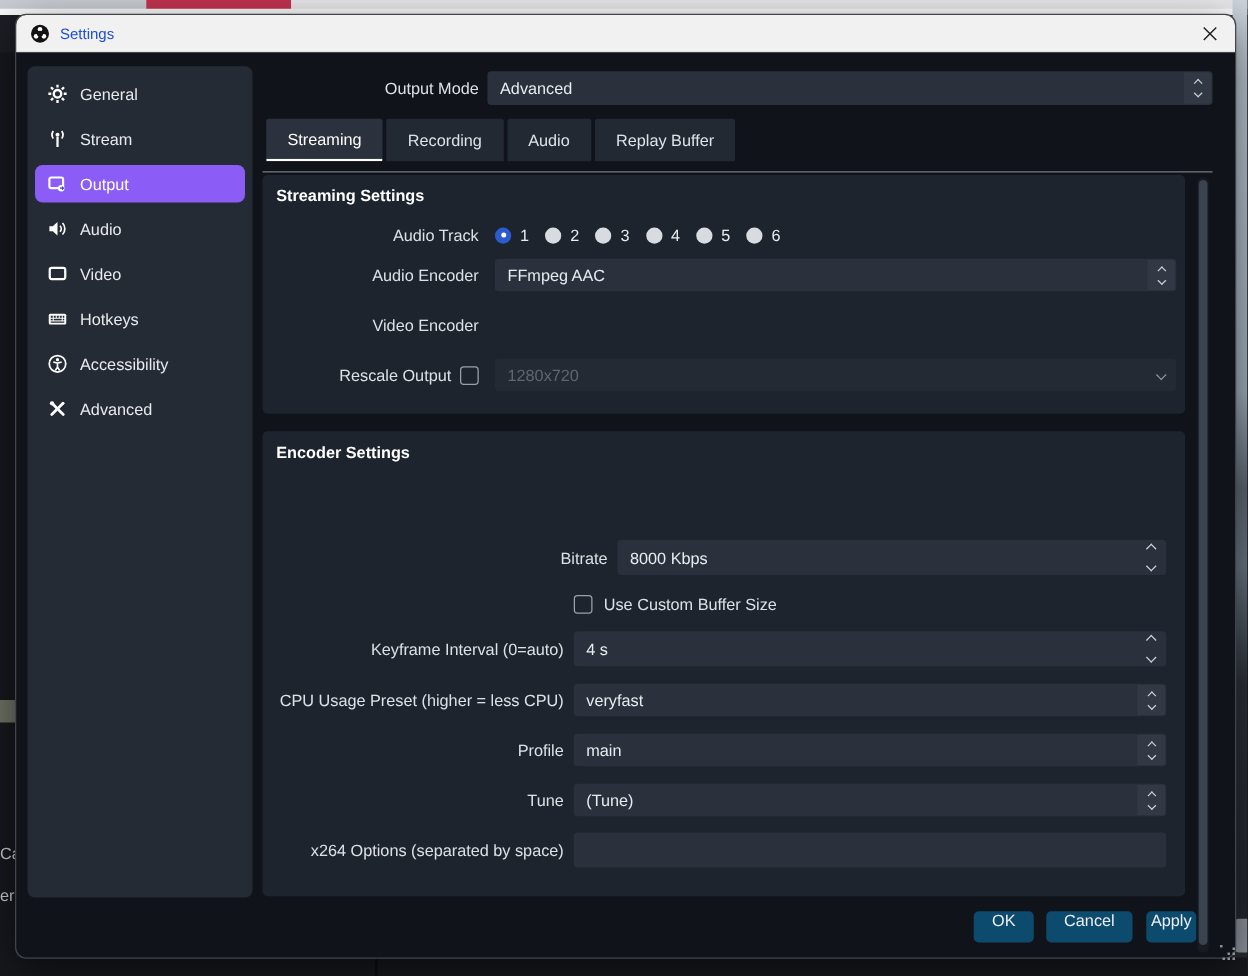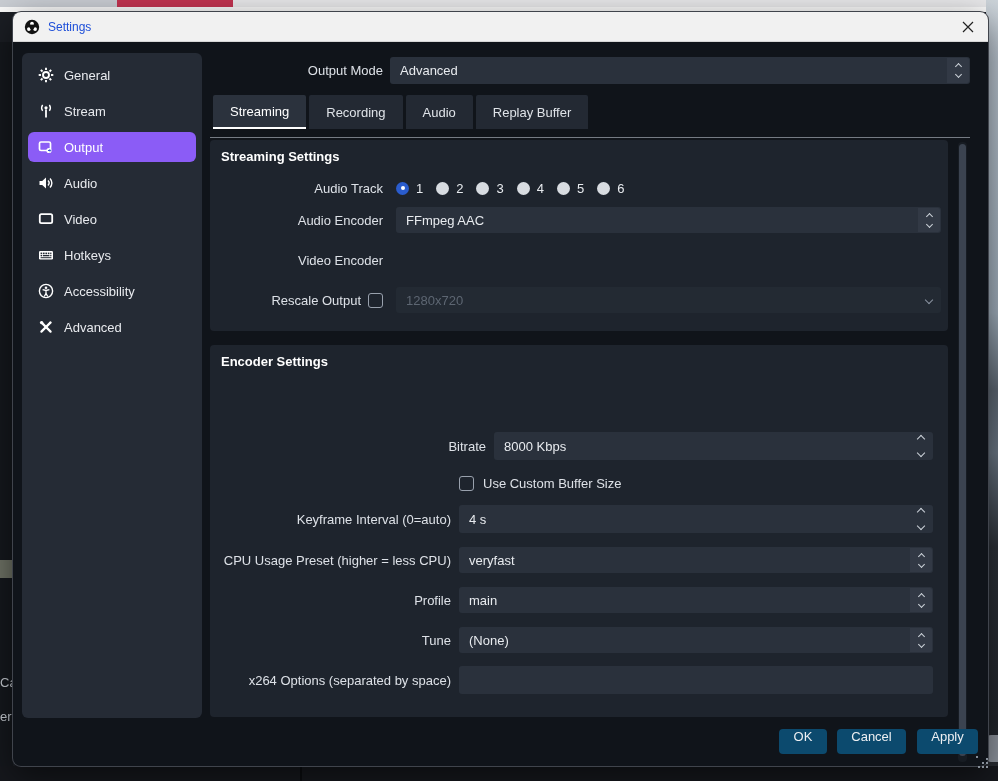--- a/index.html
+++ b/index.html
@@ -90,21 +90,21 @@
 
   
   .scrollbar{position:absolute;left:945px;top:130px;width:9px;height:620px;background:#171c23;border-radius:4px;}
   .scroll-thumb{position:absolute;left:1px;right:1px;top:2px;height:612px;background:#3b4350;border-radius:4px;}
 
   
   .btn{position:absolute;top:717px;height:25px;background:#0c4a6e;border-radius:4px;color:#edeff2;
     font-size:13px;display:flex;align-items:flex-start;justify-content:center;}
   .btn-ok{left:766px;width:48px;}
   .btn-cancel{left:824px;width:69px;}
-  .btn-apply{left:904px;width:61px;}
+  .btn-apply{left:904px;width:40px;}
   .grip{position:absolute;left:963px;top:744px;width:14px;height:14px;}
   .grip::after{content:"";position:absolute;left:0;top:0;width:2px;height:2px;background:#878f99;
     box-shadow:10px 2px 0 #878f99,6px 6px 0 #878f99,10px 6px 0 #878f99,2px 10px 0 #878f99,6px 10px 0 #878f99,10px 10px 0 #878f99;}
 </style>
 </head>
 <body>
 
 <div class="bg-top"></div>
 <div class="bg-top-left"></div>
 <div class="bg-red-bar"></div>
@@ -412,21 +412,21 @@
         </div>
       </div>
     </div>
 
     <div class="row" style="top:282px;height:26px;">
       <div class="label-cell">
           <span class="lbl">Tune</span>
         </div>
       <div class="ctrl-cell">
         <div class="combo">
-          <span>(None)</span>
+          <span>(Tune)</span>
           <span class="combo-spin">
               <span class="chv up"></span>
               <span class="chv down"></span>
             </span>
         </div>
       </div>
     </div>
 
     <div class="row" style="top:321px;height:28px;">
       <div class="label-cell">

